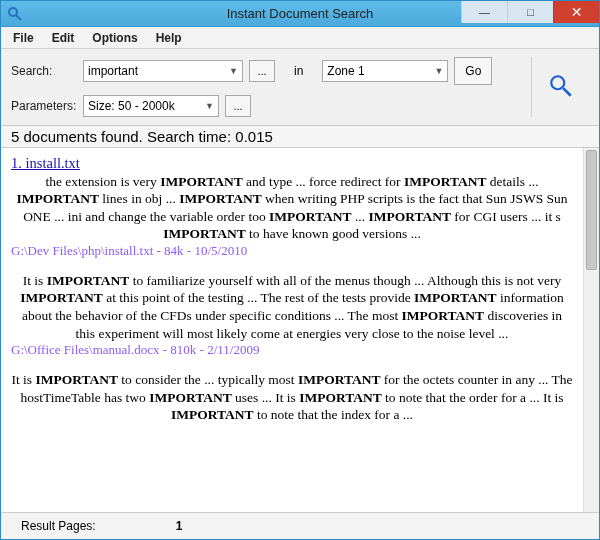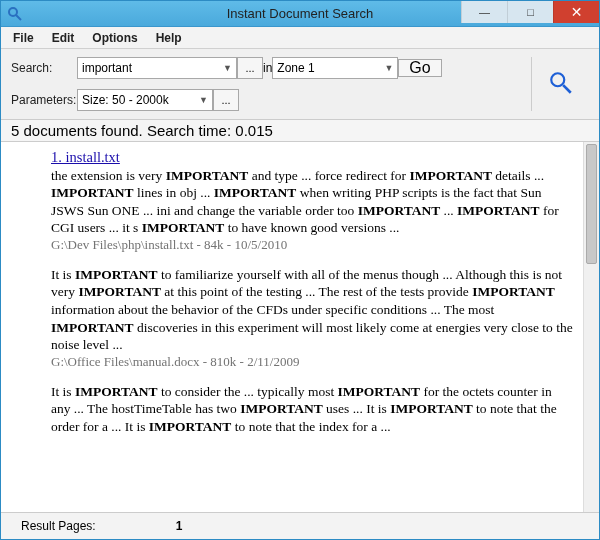--- a/index.html
+++ b/index.html
@@ -69,21 +69,21 @@
     padding: 8px 10px;
     display: flex;
     position: relative;
   }
   .searchfields {
     flex: 1;
     display: flex;
     flex-direction: column;
     gap: 10px;
   }
-  .row { display: flex; align-items: center; }
+  .row { display: flex; align-items: center; gap: 6px; }
   .lbl { width: 66px; font-size: 12px; color: #222; }
   .combo {
     border: 1px solid #a8a8a8;
     background: #fff;
     height: 22px;
     font-size: 12px;
     padding: 0 4px;
     display: flex;
     align-items: center;
     position: relative;
@@ -93,25 +93,25 @@
     font-size: 9px; color: #555;
   }
   .btn-sq {
     width: 26px; height: 22px;
     border: 1px solid #a8a8a8;
     background: #f6f6f6;
     display: flex; align-items: center; justify-content: center;
     font-size: 11px;
   }
   .btn {
-    height: 18px; padding: 0 10px;
+    height: 28px; padding: 0 10px;
     border: 1px solid #a8a8a8;
     background: #f6f6f6;
     display: flex; align-items: center; justify-content: center;
-    font-size: 16px;
+    font-size: 12px;
   }
   .mag-panel {
     width: 58px;
     border-left: 1px solid #ccc;
     display: flex; align-items: center; justify-content: center;
   }
   .statusrow {
     height: 22px;
     border-bottom: 1px solid #ccc;
     background: #f5f5f5;
@@ -126,44 +126,43 @@
     min-height: 0;
   }
   .results {
     flex: 1;
     overflow: hidden;
     padding: 6px 10px 6px 10px;
     font-family: "Times New Roman", serif;
     font-size: 13.5px;
     line-height: 1.3;
     color: #000;
-    margin-left: 40px;
   }
   .scrollbar {
     width: 16px;
     background: #f0f0f0;
     border-left: 1px solid #ddd;
     position: relative;
   }
   .scrollbar .thumb {
     position: absolute; top: 2px; left: 2px; right: 2px;
     height: 120px;
     background: #c8c8c8;
     border: 1px solid #aaa;
     border-radius: 2px;
   }
   .result { margin-bottom: 12px; }
   .result .title {
     color: #1a0dab;
     text-decoration: underline;
     font-size: 14.5px;
   }
-  .result .snippet { color: #000; }
+  .result .snippet { color: #000; text-align: center; }
   .result .snippet b { font-weight: bold; }
-  .result .meta { color: #737373; font-size: 13px; }
+  .result .meta { color: #8b5cf6; font-size: 13px; }
   .footer {
     height: 26px;
     background: #f3f3f3;
     display: flex; align-items: center;
     padding: 0 20px;
     font-size: 12px;
     gap: 80px;
     text-align: right;
   }
 </style>
@@ -196,21 +195,21 @@
 
   <div class="searchbar">
     <div class="searchfields">
       <div class="row">
         <span class="lbl">Search:</span>
         <div class="combo" style="width:160px">
           <span>important</span>
           <span class="caret">▼</span>
         </div>
         <div class="btn-sq">...</div>
-        <span style="margin:0 0">in</span>
+        <span style="margin:0 13px">in</span>
         <div class="combo" style="width:126px">
           <span>Zone 1</span>
           <span class="caret">▼</span>
         </div>
         <div class="btn">Go</div>
       </div>
       <div class="row">
         <span class="lbl">Parameters:</span>
         <div class="combo" style="width:136px">
           <span>Size: 50 - 2000k</span>

